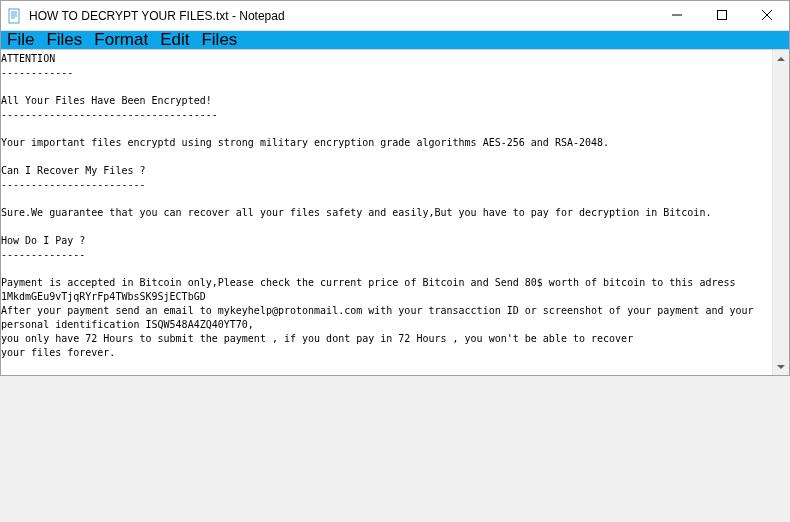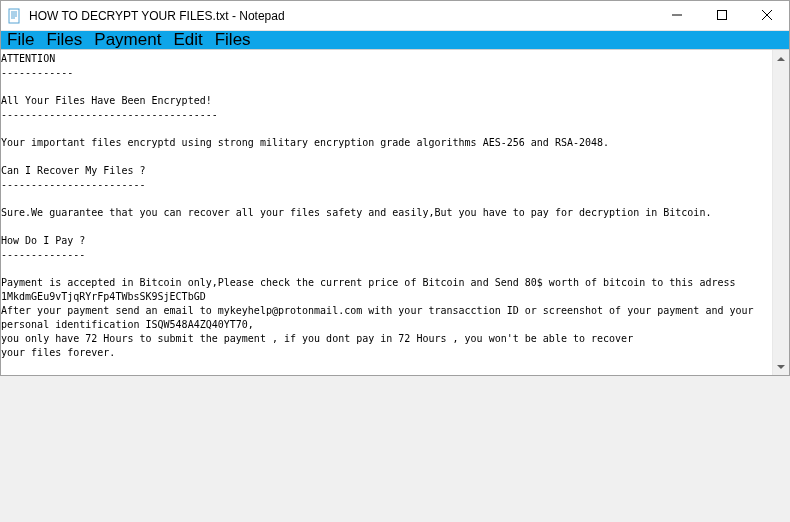--- a/index.html
+++ b/index.html
@@ -153,21 +153,21 @@
             <line x1="0" y1="0" x2="10" y2="10" stroke="#000" stroke-width="1"></line>
             <line x1="10" y1="0" x2="0" y2="10" stroke="#000" stroke-width="1"></line>
           </svg>
       </div>
     </div>
   </div>
 
   <div class="menubar">
     <span class="menu-item">File</span>
     <span class="menu-item">Files</span>
-    <span class="menu-item">Payment</span>
+    <span class="menu-item">Format</span>
     <span class="menu-item">Edit</span>
     <span class="menu-item">Files</span>
   </div>
 
   <div class="text-area-wrap">
     <div class="text-area">ATTENTION
 ------------
 
 All Your Files Have Been Encrypted!
 ------------------------------------

